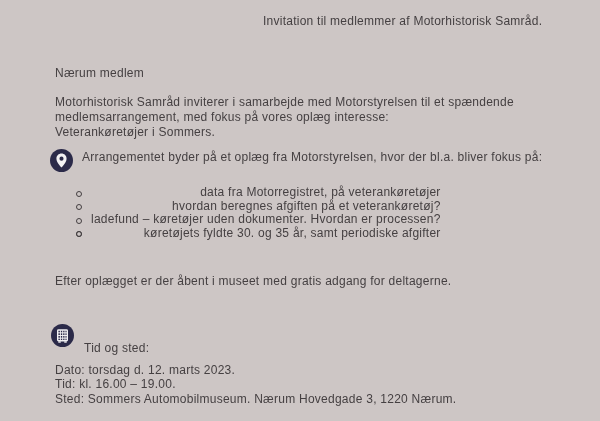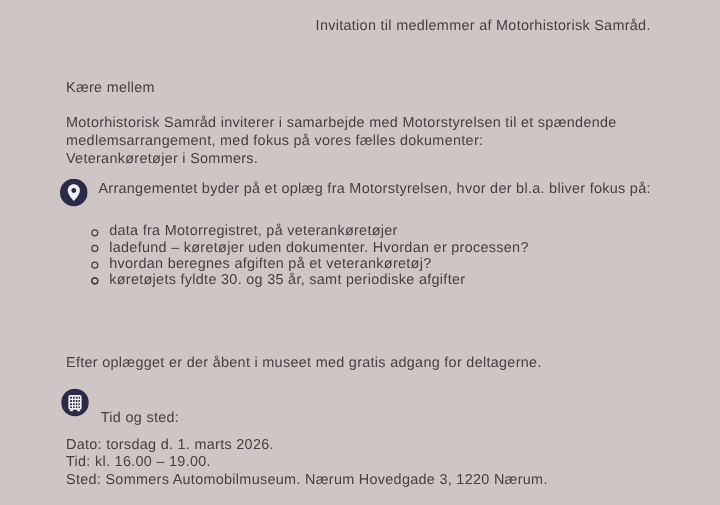--- a/index.html
+++ b/index.html
@@ -21,83 +21,84 @@
   .intro       { left: 55px;  top: 95px;  line-height: 15.2px; }
 
   .agenda-icon   { left: 50px; top: 149px; width: 23px; height: 23px; }
   .agenda-head   { left: 82px; top: 150px; white-space: nowrap; }
   .agenda-list   { left: 75px; top: 186px; margin: 0; padding: 0; list-style: none; }
   .agenda-list li {
     position: relative;
     padding-left: 16px;
     line-height: 13.65px;
     white-space: nowrap;
+    text-align: right;
   }
   .bullet {
     position: absolute;
     left: 1px; top: 4.5px;
     width: 4px; height: 4px;
     border: 1px solid var(--text, #454042);
     border-radius: 50%;
     display: inline-block;
   }
 
-  .after-note   { left: 55px; top: 295px; white-space: nowrap; }
+  .after-note   { left: 55px; top: 274px; white-space: nowrap; }
 
   .details-icon { left: 51px; top: 324px; width: 23px; height: 23px; }
   .details-head { left: 84px; top: 341px; }
   .details      { left: 55px; top: 363px; line-height: 14.3px; }
 
   .icon-circle { fill: var(--accent, #2b2a49); }
   .icon-glyph-fill { fill: #f2f1f3; }
   .icon-glyph-stroke { stroke: #f2f1f3; fill: none; }
 </style>
 </head>
 <body>
 
 <div class="page" style="--bg: #cdc6c5; --accent: #2b2a49; --text: #454042;">
 
   <div class="abs title">Invitation til medlemmer af Motorhistorisk Samråd.</div>
 
-  <div class="abs greeting">Kære mellem</div>
+  <div class="abs greeting">Nærum medlem</div>
 
   <div class="abs intro">
     <div>Motorhistorisk Samråd inviterer i samarbejde med Motorstyrelsen til et spændende</div>
-    <div>medlemsarrangement, med fokus på vores fælles dokumenter:</div>
+    <div>medlemsarrangement, med fokus på vores oplæg interesse:</div>
     <div>Veterankøretøjer i Sommers.</div>
   </div>
 
   <span class="abs agenda-icon">
     <svg viewBox="0 0 24 24" width="23" height="23">
       <circle class="icon-circle" cx="12" cy="12" r="12"></circle>
       <path class="icon-glyph-fill" d="M12 4.8c-2.95 0-5.3 2.35-5.3 5.3 0 3.95 5.3 9.1 5.3 9.1s5.3-5.15 5.3-9.1c0-2.95-2.35-5.3-5.3-5.3zm0 7.45a2.15 2.15 0 1 1 0-4.3 2.15 2.15 0 0 1 0 4.3z"></path>
     </svg>
   </span>
   <div class="abs agenda-head">Arrangementet byder på et oplæg fra Motorstyrelsen, hvor der bl.a. bliver fokus på:</div>
 
   <ul class="abs agenda-list">
     <li><span class="bullet"></span><span>data fra Motorregistret, på veterankøretøjer</span></li>
+    <li><span class="bullet"></span><span>hvordan beregnes afgiften på et veterankøretøj?</span></li>
     <li><span class="bullet"></span><span>ladefund – køretøjer uden dokumenter. Hvordan er processen?</span></li>
-    <li><span class="bullet"></span><span>hvordan beregnes afgiften på et veterankøretøj?</span></li>
     <li><span class="bullet"></span></li>
     <li><span class="bullet"></span><span>køretøjets fyldte 30. og 35 år, samt periodiske afgifter</span></li>
   </ul>
 
   <div class="abs after-note">Efter oplægget er der åbent i museet med gratis adgang for deltagerne.</div>
 
   <span class="abs details-icon">
     <svg viewBox="0 0 24 24" width="23" height="23">
       <circle class="icon-circle" cx="12" cy="12" r="12"></circle>
       <rect class="icon-glyph-stroke" x="7" y="6.2" width="10" height="11.3" rx="0.8" stroke-width="1.5"></rect>
       <path class="icon-glyph-stroke" stroke-width="1" d="M7 9.2h10 M7 12h10 M7 14.8h10 M9.8 6.5v10.8 M12.2 6.5v10.8 M14.6 6.5v10.8"></path>
       <rect class="icon-glyph-fill" x="7.6" y="18.1" width="2.6" height="1.4"></rect>
       <rect class="icon-glyph-fill" x="13.8" y="18.1" width="2.6" height="1.4"></rect>
     </svg>
   </span>
   <div class="abs details-head">Tid og sted:</div>
 
   <div class="abs details">
-    <div>Dato: torsdag d. 1. marts 2026.</div>
+    <div>Dato: torsdag d. 12. marts 2023.</div>
     <div>Tid: kl. 16.00 – 19.00.</div>
     <div>Sted: Sommers Automobilmuseum. Nærum Hovedgade 3, 1220 Nærum.</div>
   </div>
 
 </div>
 
 </body></html>

